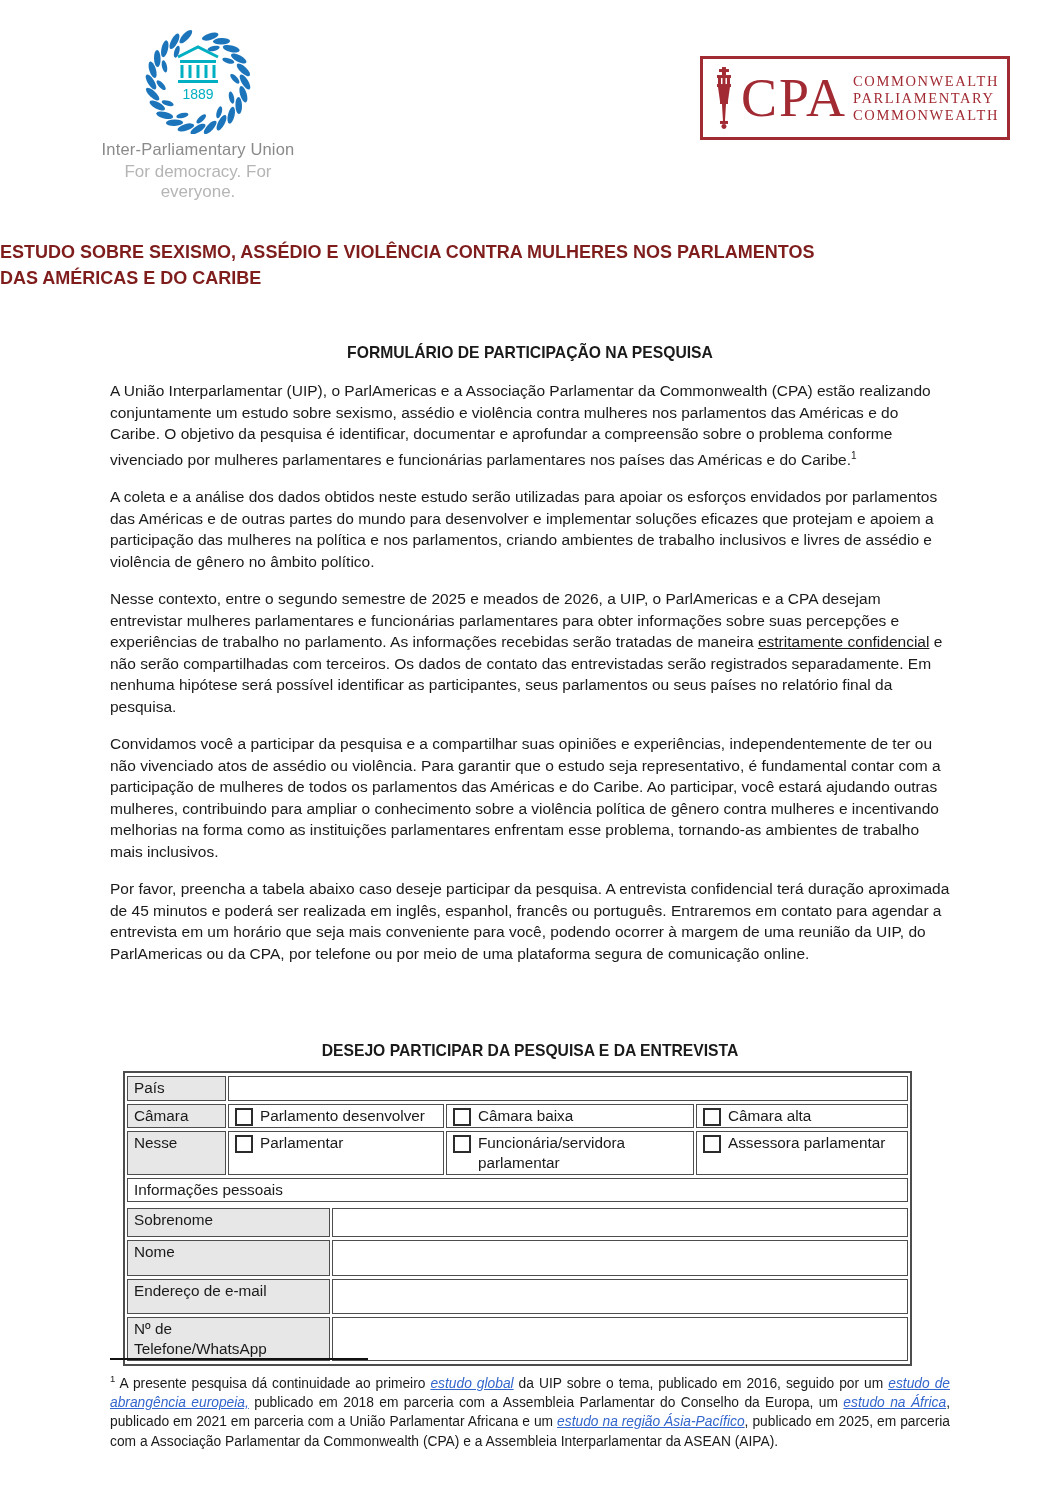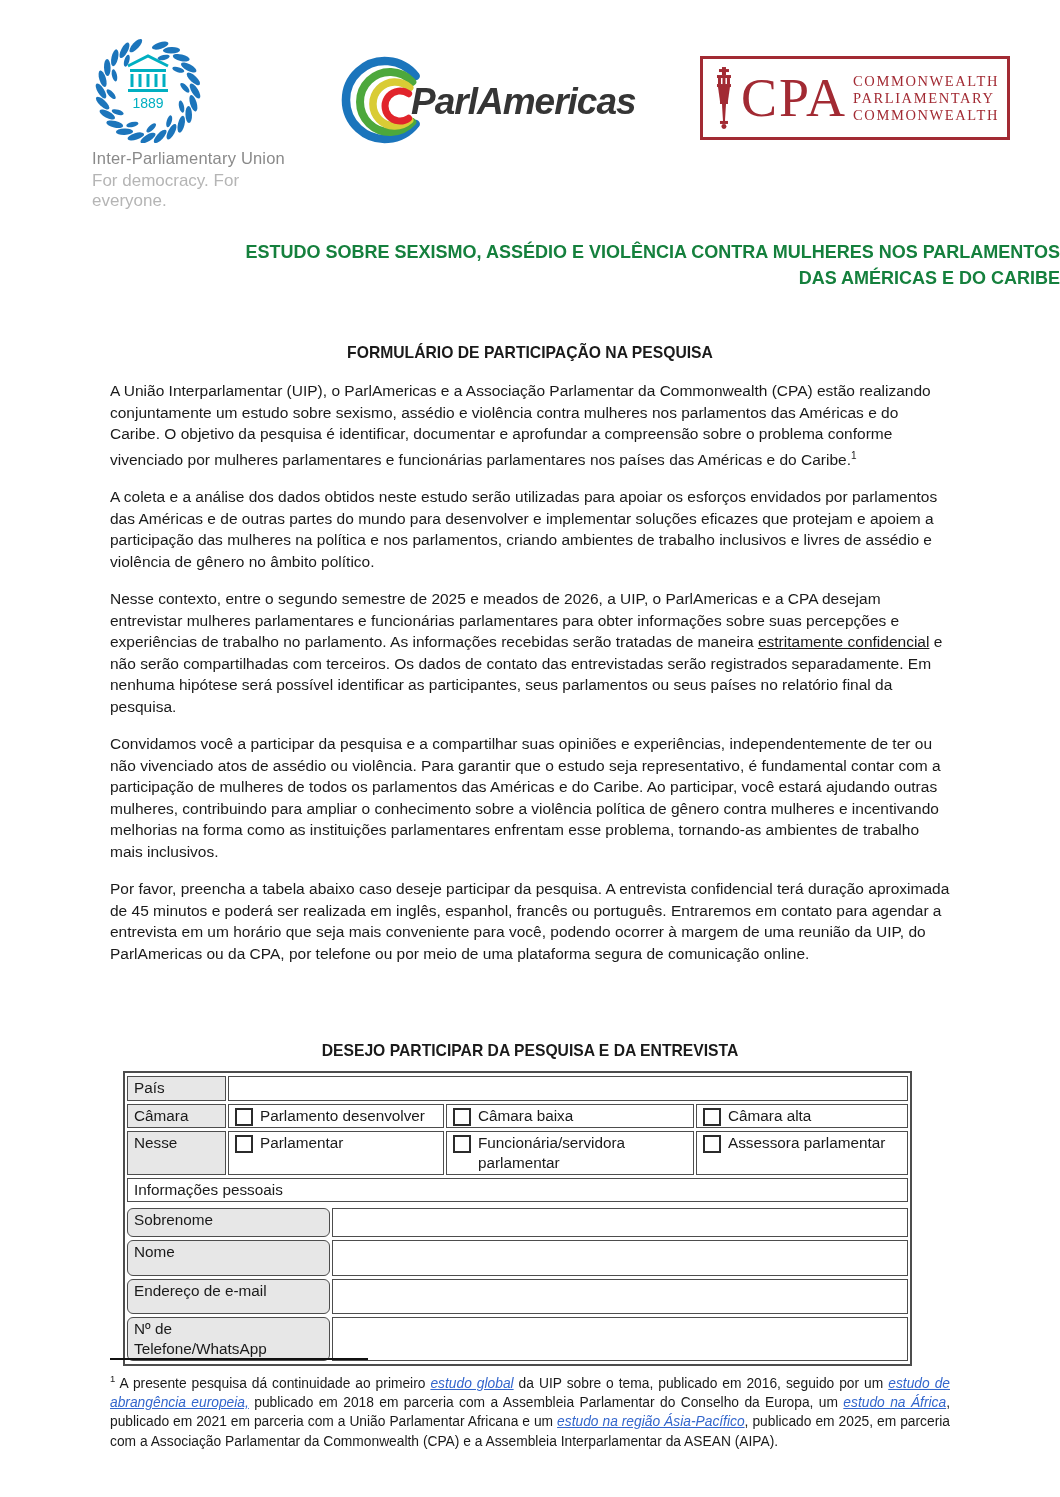--- a/index.html
+++ b/index.html
@@ -1,56 +1,56 @@
 <!DOCTYPE html>
 <html><head>
 <meta charset="utf-8">
 <style>
   html,body{margin:0;padding:0;background:#fff;}
   .page{position:relative;width:1060px;height:1497px;background:#fff;overflow:hidden;
         font-family:"Liberation Sans",sans-serif;color:#1a1a1a;}
 
   
-  .logo-ipu{position:absolute;left:92px;top:31px;width:212px;}
+  .logo-ipu{position:absolute;left:92px;top:22px;width:212px;text-align:center;}
   .ipu-name{font-size:16.5px;color:#8a8a8a;margin-top:2px;letter-spacing:.2px;}
   .ipu-tag{font-size:17px;color:#b5b5b5;margin-top:3px;}
   .logo-parl{position:absolute;left:341px;top:50px;display:flex;align-items:center;}
   .parl-text{font-size:37px;font-weight:bold;font-style:italic;color:#353535;
              margin-left:-30px;letter-spacing:-1px;}
   .logo-cpa{position:absolute;left:700px;top:56px;width:288px;height:74px;
             border:3px solid #A22A33;display:flex;align-items:center;padding:2px 8px;}
   .cpa-abbr{font-family:"Liberation Serif",serif;font-size:54px;color:#A22A33;
             letter-spacing:2px;margin:0 6px 0 4px;line-height:1;}
   .cpa-lines{font-family:"Liberation Serif",serif;font-size:14.5px;color:#A22A33;
              letter-spacing:1.6px;line-height:17px;}
 
   
-  .doc-title{position:absolute;top:240px;left:0;width:100%;text-align:right;
-             color:#15803d;font-weight:bold;font-size:18px;line-height:25.5px;}
+  .doc-title{position:absolute;top:240px;left:0;width:100%;text-align:left;
+             color:#7f1d1d;font-weight:bold;font-size:18px;line-height:25.5px;}
   .form-heading{position:absolute;top:344px;left:0;width:100%;text-align:center;
                 font-weight:bold;font-size:15.7px;}
 
   
   .intro{position:absolute;top:380px;left:110px;width:840px;
          font-size:15.5px;line-height:21.5px;}
   .intro p{margin:0 0 16px 0;}
   .u{text-decoration:underline;}
   sup{font-size:10px;}
 
   
   .survey{position:absolute;top:1042px;left:110px;width:840px;}
   .survey-heading{font-weight:bold;font-size:15.7px;text-align:center;
                   margin:0 0 11px 0;}
   .tblwrap{border:2px solid #4d4d4d;width:785px;margin-left:13px;}
   table{border-collapse:separate;border-spacing:2px 3px;width:100%;
         table-layout:fixed;font-size:15.3px;}
   td{border:1px solid #4d4d4d;padding:1px 6px;vertical-align:top;background:#fff;
      line-height:20px;overflow:hidden;}
   td.lbl{background:#e7e7e7;}
-  td.lbl2{white-space:pre-line;border-radius:6px;}
+  td.lbl2{white-space:pre-line;}
   td.sect{background:#fff;}
   .optwrap{display:flex;align-items:flex-start;}
   .cb{flex:0 0 auto;width:14px;height:14px;border:2px solid #2b2b2b;background:#fff;
       margin:2px 7px 0 0;display:inline-block;}
   .r-pais td{height:21px;} .r-camara td{height:18px;} .r-status td{height:38px;}
   .r-info td{height:16px;} .r-f1 td{height:25px;} .r-f2 td{height:32px;}
   .r-f3 td{height:31px;} .r-f4 td{height:38px;}
 
   
   .footnote{position:absolute;top:1358px;left:110px;width:840px;}
@@ -115,29 +115,20 @@
         <line x1="64" y1="43" x2="64" y2="56"></line>
         <line x1="72" y1="43" x2="72" y2="56"></line>
         <line x1="36" y1="59.5" x2="76" y2="59.5"></line>
       </g>
       <text x="56" y="77" font-size="14" fill="#00AFC1" text-anchor="middle" font-family="Liberation Sans, sans-serif">1889</text>
     </svg>
     <div class="ipu-name">Inter-Parliamentary Union</div>
     <div class="ipu-tag">For democracy. For everyone.</div>
   </div>
 
-  <div class="logo-parl">
-    <svg width="100" height="104" viewBox="0 0 100 104" fill="none" stroke-linecap="round">
-      <path d="M74.7,26 A39,39 0 1 0 74.7,74" stroke="#1B75BC" stroke-width="8.5"></path>
-      <path d="M71.3,31.9 A30,30 0 1 0 71.3,72.1" stroke="#4DA83C" stroke-width="8"></path>
-      <path d="M68.7,37.7 A22,22 0 1 0 68.7,70.3" stroke="#D9CC35" stroke-width="7.5"></path>
-      <path d="M67.6,43.7 A15,15 0 1 0 67.6,68.3" stroke="#E1242B" stroke-width="7"></path>
-    </svg>
-    <span class="parl-text">ParlAmericas</span>
-  </div>
 
   <div class="logo-cpa">
     <svg width="26" height="62" viewBox="0 0 26 62" fill="#A22A33">
       <rect x="11" y="0" width="4" height="8"></rect>
         <rect x="8" y="2" width="10" height="3"></rect>
       <rect x="6" y="8" width="14" height="3"></rect>
       <rect x="7" y="11" width="3" height="6"></rect>
         <rect x="11.5" y="11" width="3" height="6"></rect>
         <rect x="16" y="11" width="3" height="6"></rect>
       <rect x="6" y="17" width="14" height="3"></rect>

